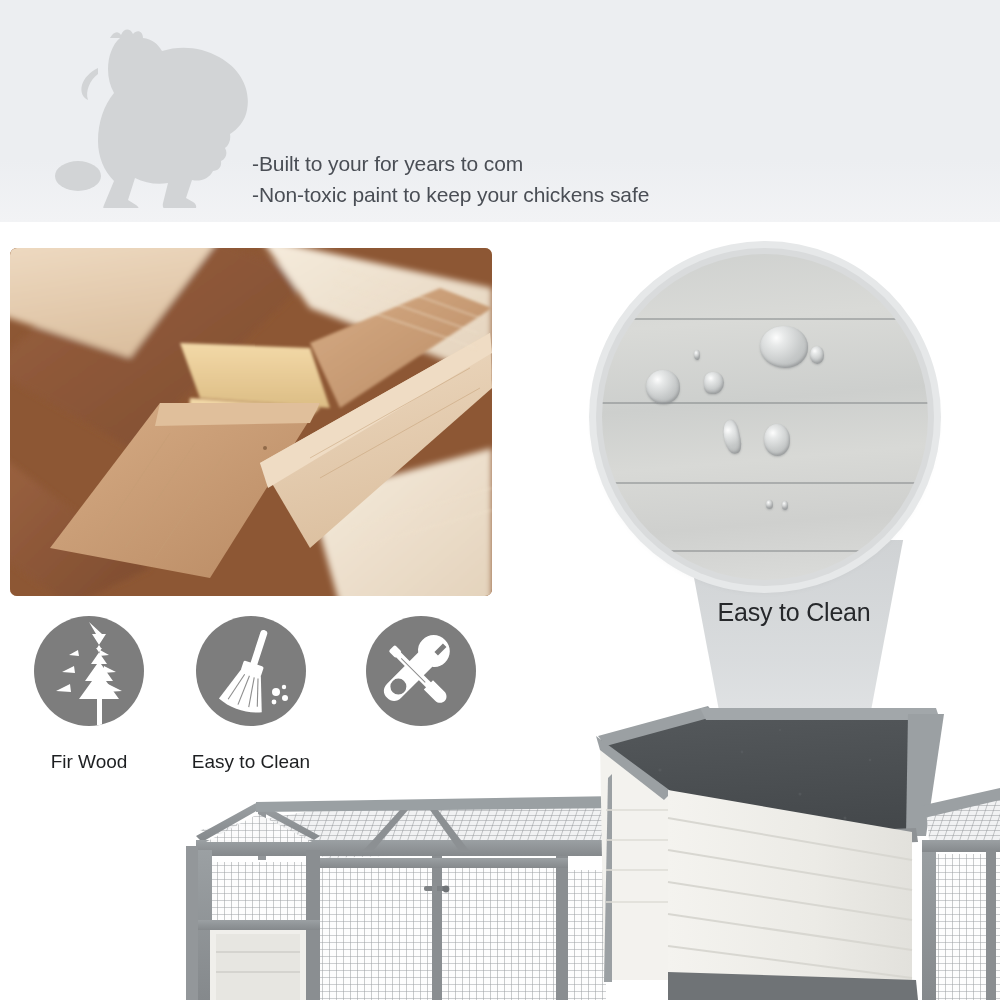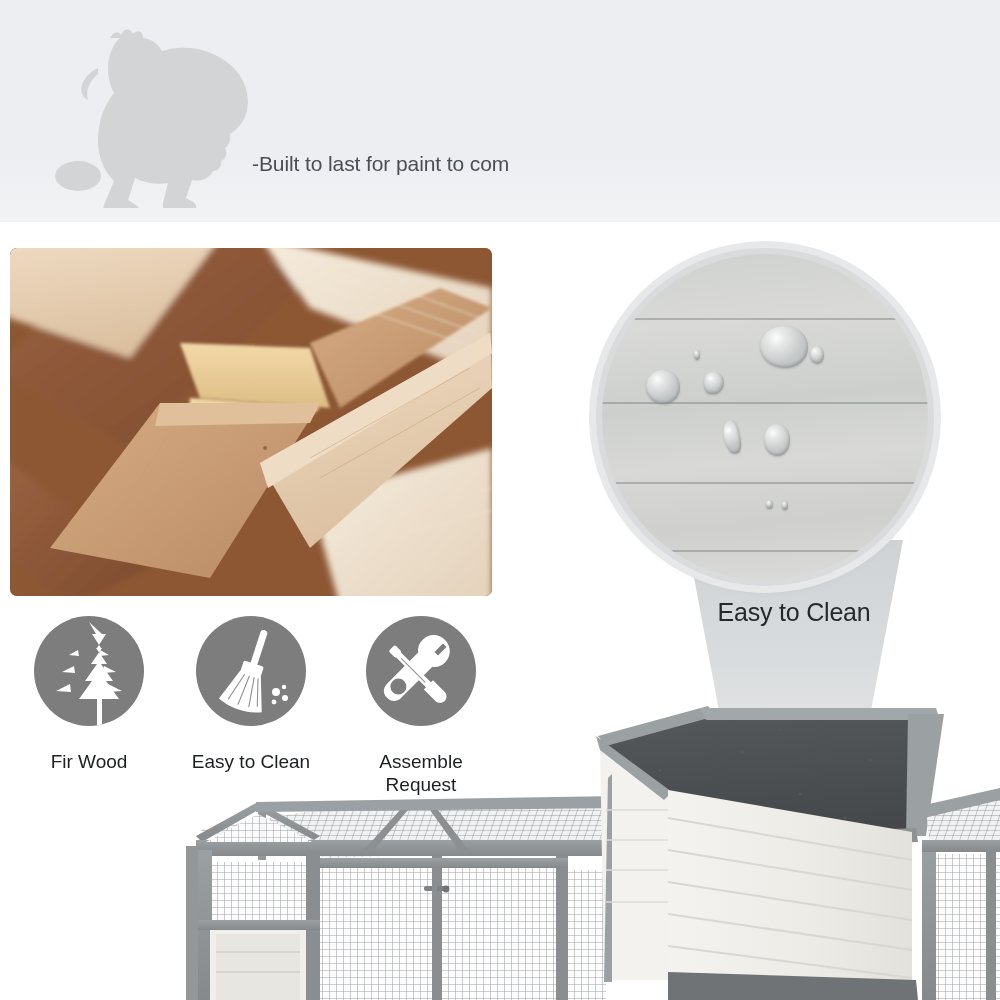--- a/index.html
+++ b/index.html
@@ -88,21 +88,22 @@
       c1,6 -3,10 -8,10 c-4,8 -13,11 -21,9 l-6,18 l7,4 c5,3 4,9 -2,9 l-22,0 c-5,0 -7,-4 -6,-8 l5,-20
       c-11,2 -23,0 -33,-5 l-7,22 l8,5 c5,3 3,9 -3,9 l-24,0 c-5,0 -7,-5 -5,-9 l10,-24
       c-10,-10 -16,-24 -16,-40 c0,-19 6,-36 16,-48 c-4,-7 -6,-15 -6,-24 c0,-12 4,-24 12,-31 z"></path>
     <path fill="#d2d4d6" d="M60,50 c-8,4 -14,10 -16,17 c-2,7 1,13 6,15 c-3,-9 2,-20 10,-26 z"></path>
   </svg>
 
   <div id="headline-wrap">
   </div>
 
   <div id="subtitle-wrap">
-    <div class="subline">-Built to last for paint to com</div>
+    <div class="subline">-Built to your for years to com</div>
+    <div class="subline">-Non-toxic paint to keep your chickens safe</div>
   </div>
 </div>
 
 <div id="wood-photo">
   <svg width="482" height="348" viewBox="0 0 482 348">
     <defs>
       <linearGradient id="wdark" x1="0" y1="0" x2="1" y2="1">
         <stop offset="0%" stop-color="#9c6341"></stop>
           <stop offset="100%" stop-color="#7d4b2f"></stop>
       </linearGradient>
@@ -239,24 +240,20 @@
             l0,-44 c4,-3 6,-7 6,-12 c0,-9 -7,-16 -16,-16 z M44,20 l0,12 l5,0 l0,-12 z M56,20 l0,12 l-5,0 l0,-12 z"></path>
           <circle cx="50" cy="82" r="8" fill="#7d7d7d"></circle>
         </g>
         <g transform="rotate(-45 55 55)">
           <rect x="46" y="18" width="9" height="10" rx="2" fill="#ffffff"></rect>
           <rect x="47" y="27" width="7" height="44" fill="#ffffff"></rect>
           <path fill="#ffffff" d="M44,70 l13,0 l0,16 c0,4 -3,7 -6.5,7 c-3.5,0 -6.5,-3 -6.5,-7 z"></path>
           <line x1="50" y1="32" x2="50" y2="66" stroke="#8d8d8d" stroke-width="1"></line>
         </g>
       </svg>
-    </div>
-    <div class="feat-label">
-      <span>Assemble</span><br>
-      <span>Request</span>
     </div>
   </div>
 </div>
 
 <div id="product">
   <svg width="1000" height="310" viewBox="0 0 1000 310">
     <defs>
       <pattern id="mesh" width="7" height="7" patternUnits="userSpaceOnUse">
         <rect width="7" height="7" fill="#fdfdfd"></rect>
         <path d="M0,0 L7,0 M0,0 L0,7" stroke="#9ea2a5" stroke-width="1.1"></path>

